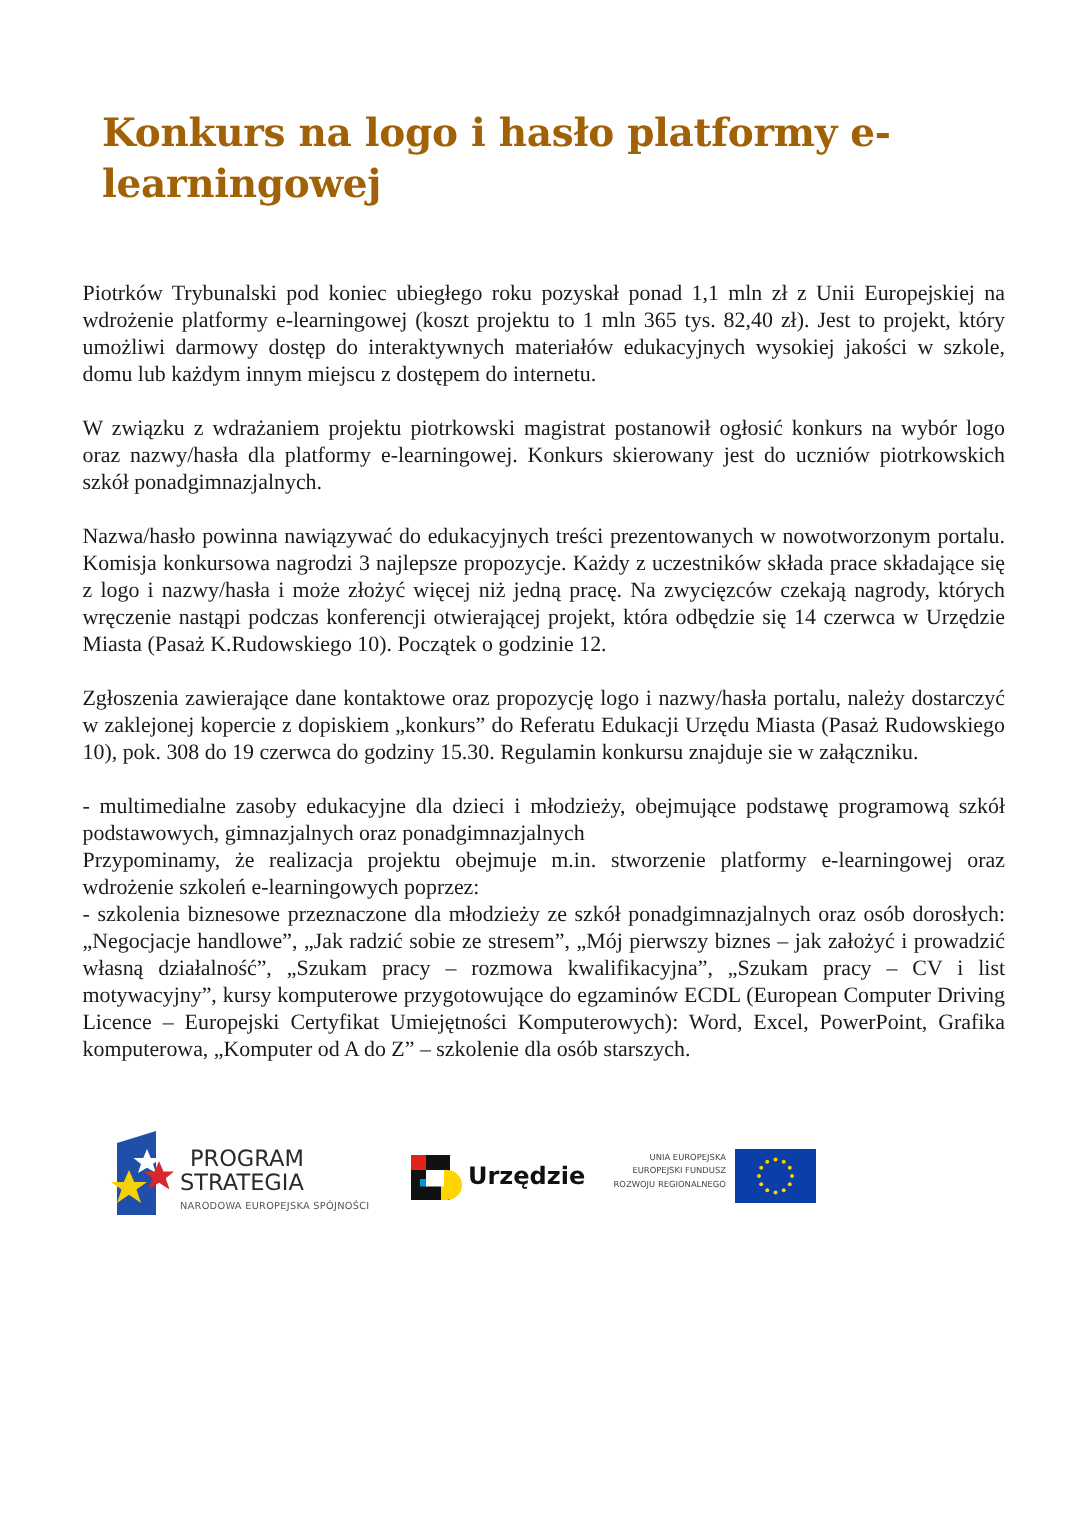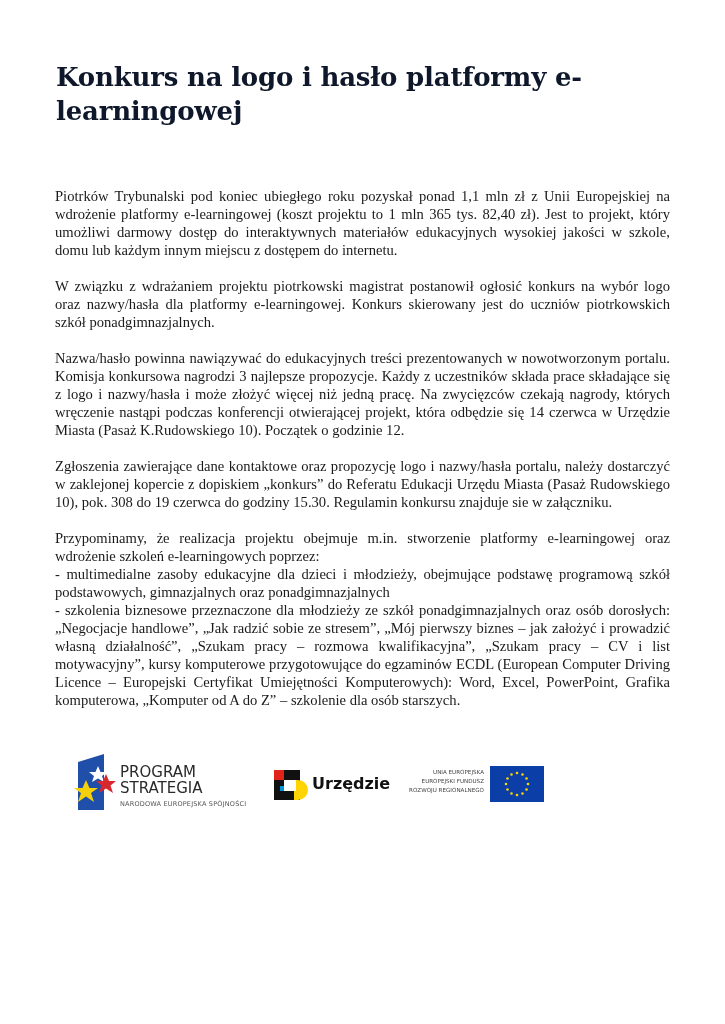--- a/index.html
+++ b/index.html
@@ -12,26 +12,26 @@
       height: 1024px;
       position: relative;
       overflow: hidden;
       color: #111111;
     }
     .page-title {
       position: absolute;
       left: 52px;
       top: 56px;
       width: 600px;
-      margin: 4px;
+      margin: 16px;
       font-family: "DejaVu Serif", serif;
       font-weight: bold;
       font-size: 26px;
       line-height: 34px;
-      color: #0f172a;
+      color: #a16207;
       letter-spacing: -0.2px;
     }
     .article-body {
       position: absolute;
       left: 55px;
       top: 172px;
       width: 615px;
       font-family: "Liberation Serif", serif;
       font-size: 14.6px;
       line-height: 18px;
@@ -66,21 +66,21 @@
     .pr-title {
       position: absolute;
       left: 52px;
       top: 12px;
       font-family: "DejaVu Sans", sans-serif;
       font-size: 15px;
       line-height: 16px;
       color: #2a2a2a;
       font-weight: normal;
     }
-    .pr-title span { display: block; }
+    .pr-title span { display: block; text-align: right; }
     .pr-sub {
       position: absolute;
       left: 52px;
       top: 48px;
       font-family: "DejaVu Sans", sans-serif;
       font-size: 6.5px;
       color: #555;
       letter-spacing: 0.2px;
       white-space: nowrap;
     }
@@ -133,22 +133,22 @@
 <body>
 
 <h1 class="page-title">Konkurs na logo i hasło platformy e-learningowej</h1>
 
 <div class="article-body">
   <p>Piotrków Trybunalski pod koniec ubiegłego roku pozyskał ponad 1,1 mln zł z Unii Europejskiej na wdrożenie platformy e-learningowej (koszt projektu to 1 mln 365 tys. 82,40 zł). Jest to projekt, który umożliwi darmowy  dostęp  do interaktywnych materiałów edukacyjnych wysokiej jakości w szkole, domu lub każdym innym miejscu z dostępem do internetu.</p>
   <p>W związku z wdrażaniem projektu piotrkowski magistrat postanowił ogłosić konkurs na wybór logo oraz nazwy/hasła dla platformy e-learningowej. Konkurs skierowany jest do uczniów piotrkowskich szkół ponadgimnazjalnych.</p>
   <p>Nazwa/hasło powinna nawiązywać do edukacyjnych treści prezentowanych w nowotworzonym portalu. Komisja konkursowa nagrodzi 3 najlepsze propozycje.  Każdy z uczestników składa prace składające się z logo i nazwy/hasła i może złożyć więcej niż jedną pracę. Na zwycięzców czekają nagrody, których wręczenie nastąpi podczas konferencji otwierającej projekt, która odbędzie się 14 czerwca w Urzędzie Miasta (Pasaż K.Rudowskiego 10). Początek o godzinie 12.</p>
   <p>Zgłoszenia zawierające dane kontaktowe oraz propozycję logo i nazwy/hasła portalu, należy dostarczyć  w zaklejonej kopercie z dopiskiem „konkurs” do Referatu Edukacji Urzędu Miasta (Pasaż Rudowskiego 10), pok. 308 do 19 czerwca do godziny 15.30. Regulamin konkursu znajduje sie w załączniku.</p>
   <p>
+    <span class="line">- multimedialne zasoby edukacyjne dla dzieci i młodzieży, obejmujące podstawę programową szkół podstawowych, gimnazjalnych oraz ponadgimnazjalnych</span>
     <span class="line">Przypominamy, że realizacja projektu obejmuje m.in. stworzenie platformy e-learningowej oraz wdrożenie szkoleń e-learningowych poprzez:</span>
-    <span class="line">- multimedialne zasoby edukacyjne dla dzieci i młodzieży, obejmujące podstawę programową szkół podstawowych, gimnazjalnych oraz ponadgimnazjalnych</span>
     <span class="line">- szkolenia biznesowe przeznaczone dla młodzieży ze szkół ponadgimnazjalnych oraz osób dorosłych: „Negocjacje handlowe”, „Jak radzić sobie ze stresem”, „Mój pierwszy biznes – jak założyć i prowadzić własną działalność”, „Szukam pracy – rozmowa kwalifikacyjna”, „Szukam pracy – CV i list motywacyjny”, kursy komputerowe przygotowujące do egzaminów ECDL (European Computer Driving Licence – Europejski Certyfikat Umiejętności Komputerowych): Word, Excel, PowerPoint, Grafika komputerowa, „Komputer od A do Z” – szkolenie dla osób starszych.</span>
   </p>
 </div>
 
 <div class="logos">
   <div class="logo-program">
     <svg class="pr-mark" width="50" height="62" viewBox="0 0 50 62">
       <polygon points="10,10 36,2 36,58 10,58" fill="#1f4fa8"></polygon>
       <polygon points="30,14 32.5,20 39,20 34,24 36,30 30,26.5 24,30 26,24 21,20 27.5,20" fill="#ffffff"></polygon>
       <polygon points="38,22 41,29 48,29 42.5,33.5 45,41 38,36.5 31,41 33.5,33.5 28,29 35,29" fill="#d7282f"></polygon>

